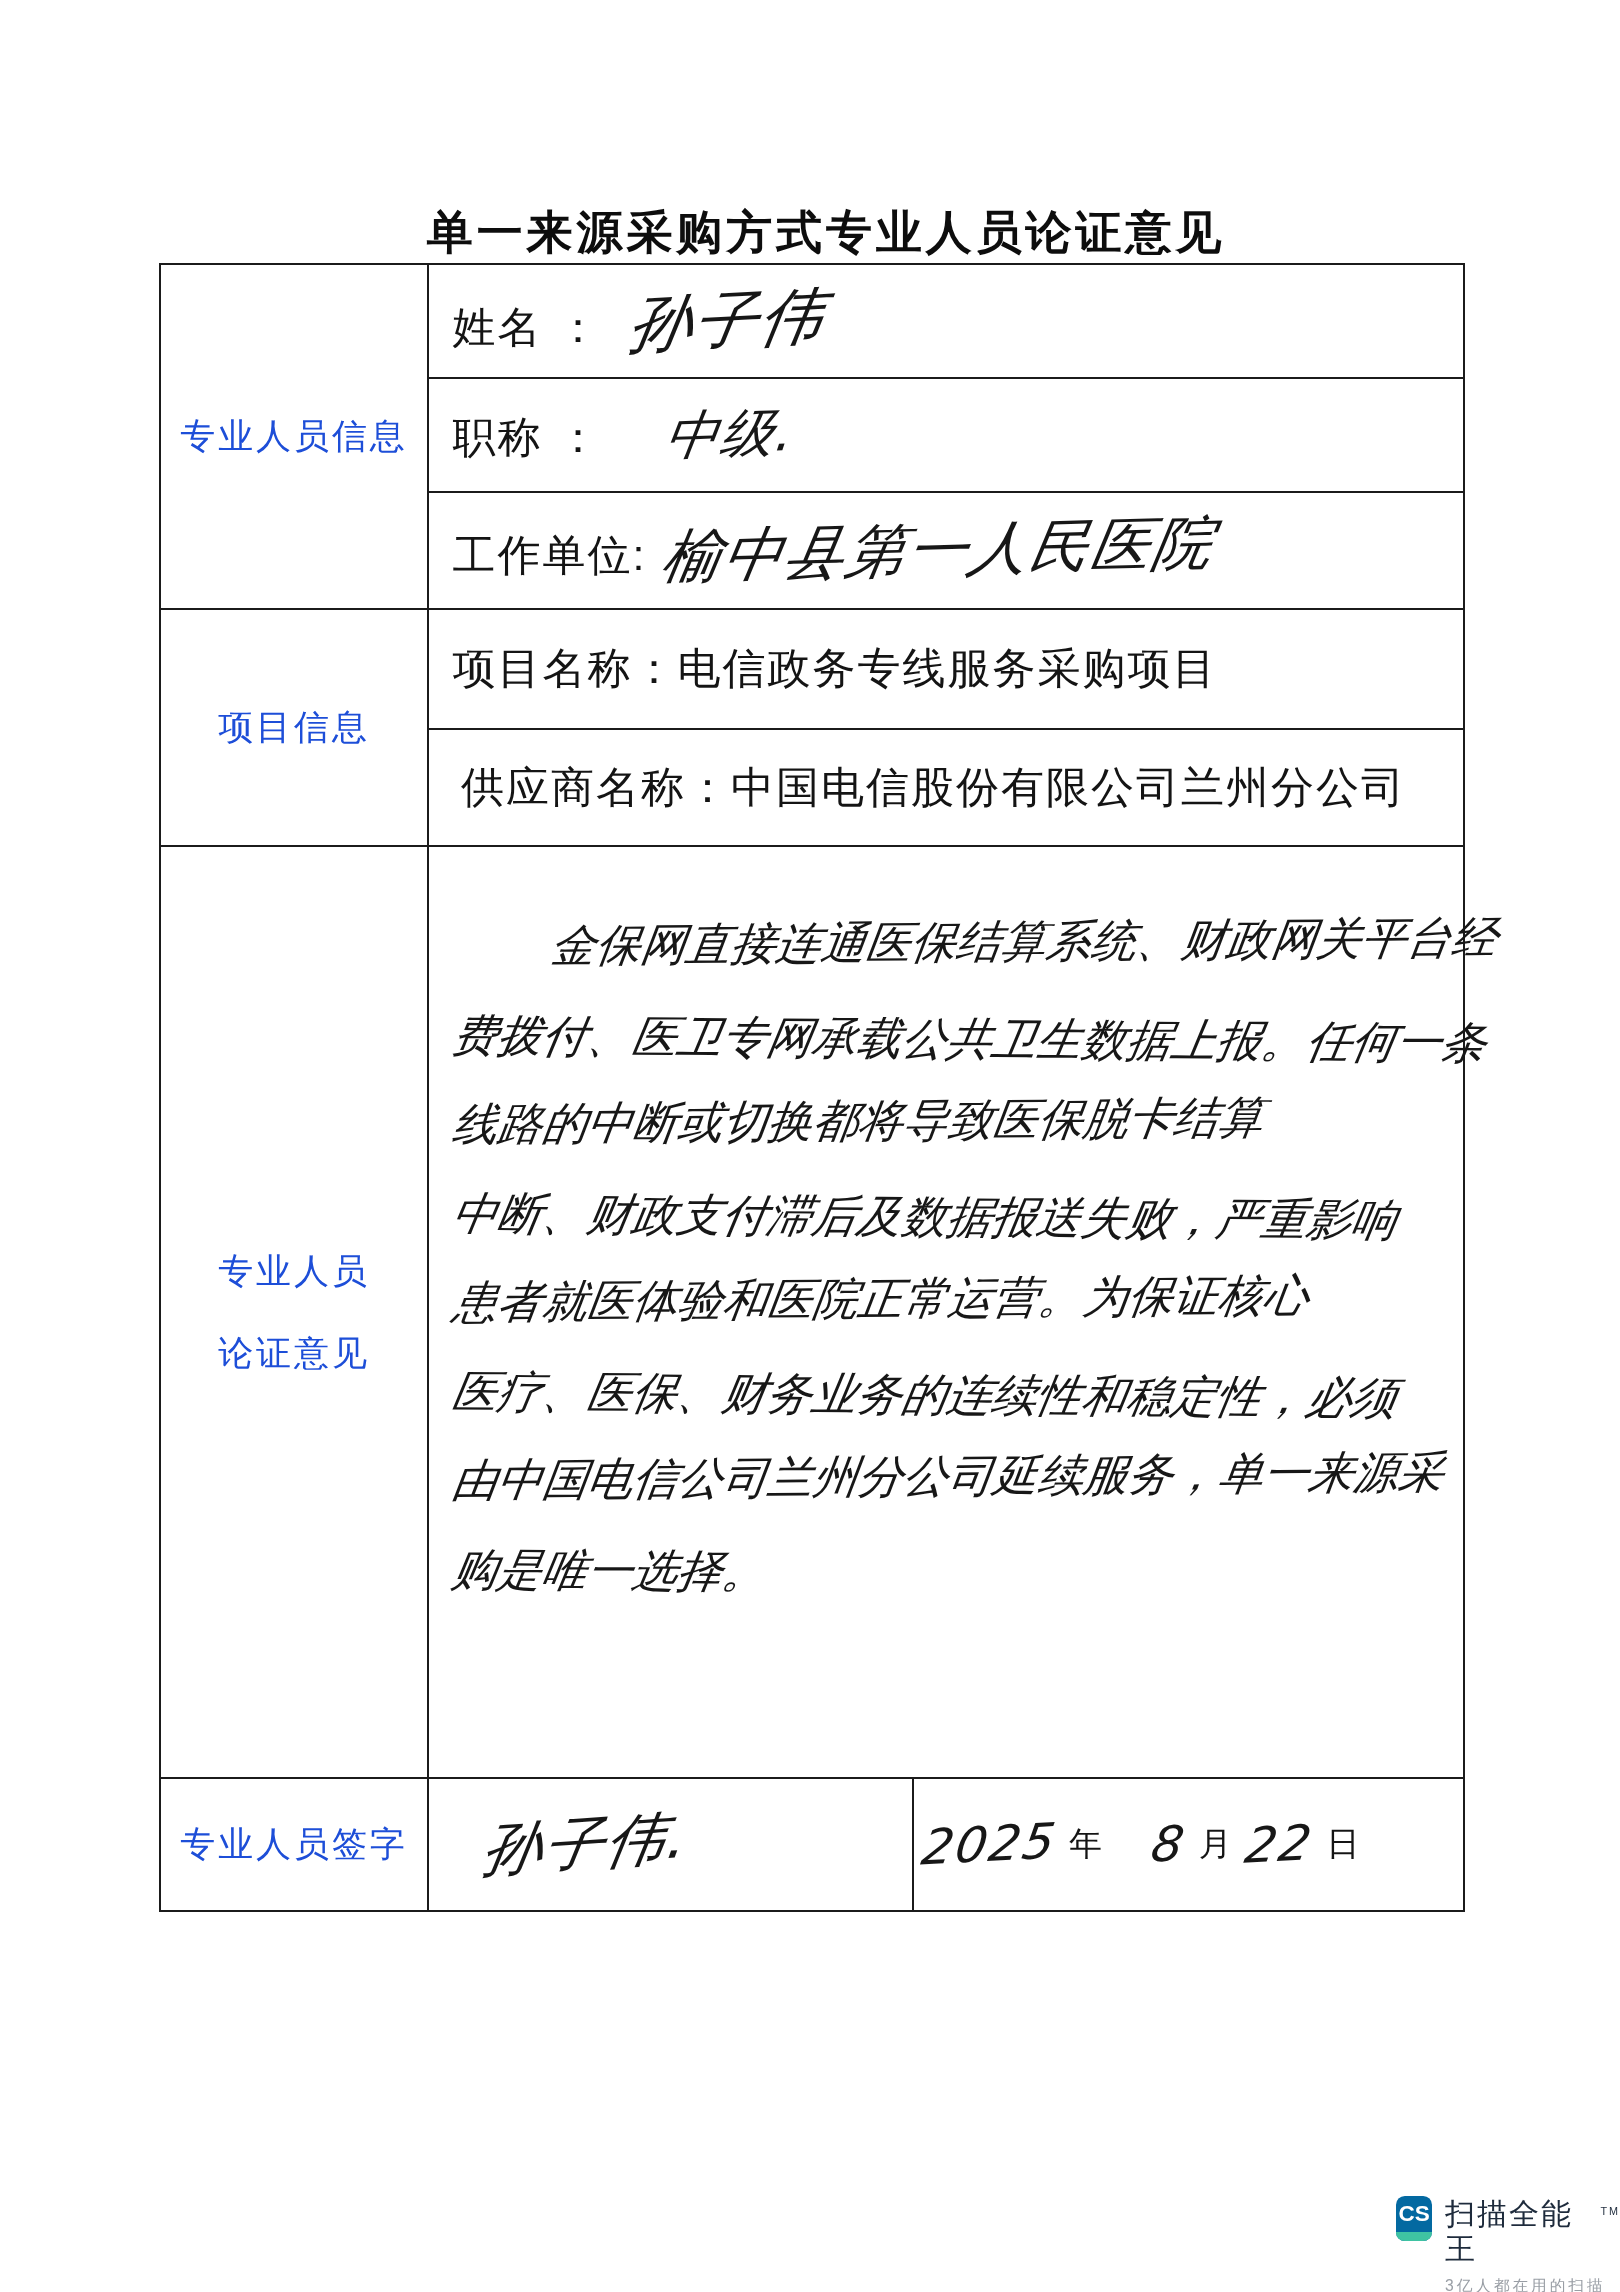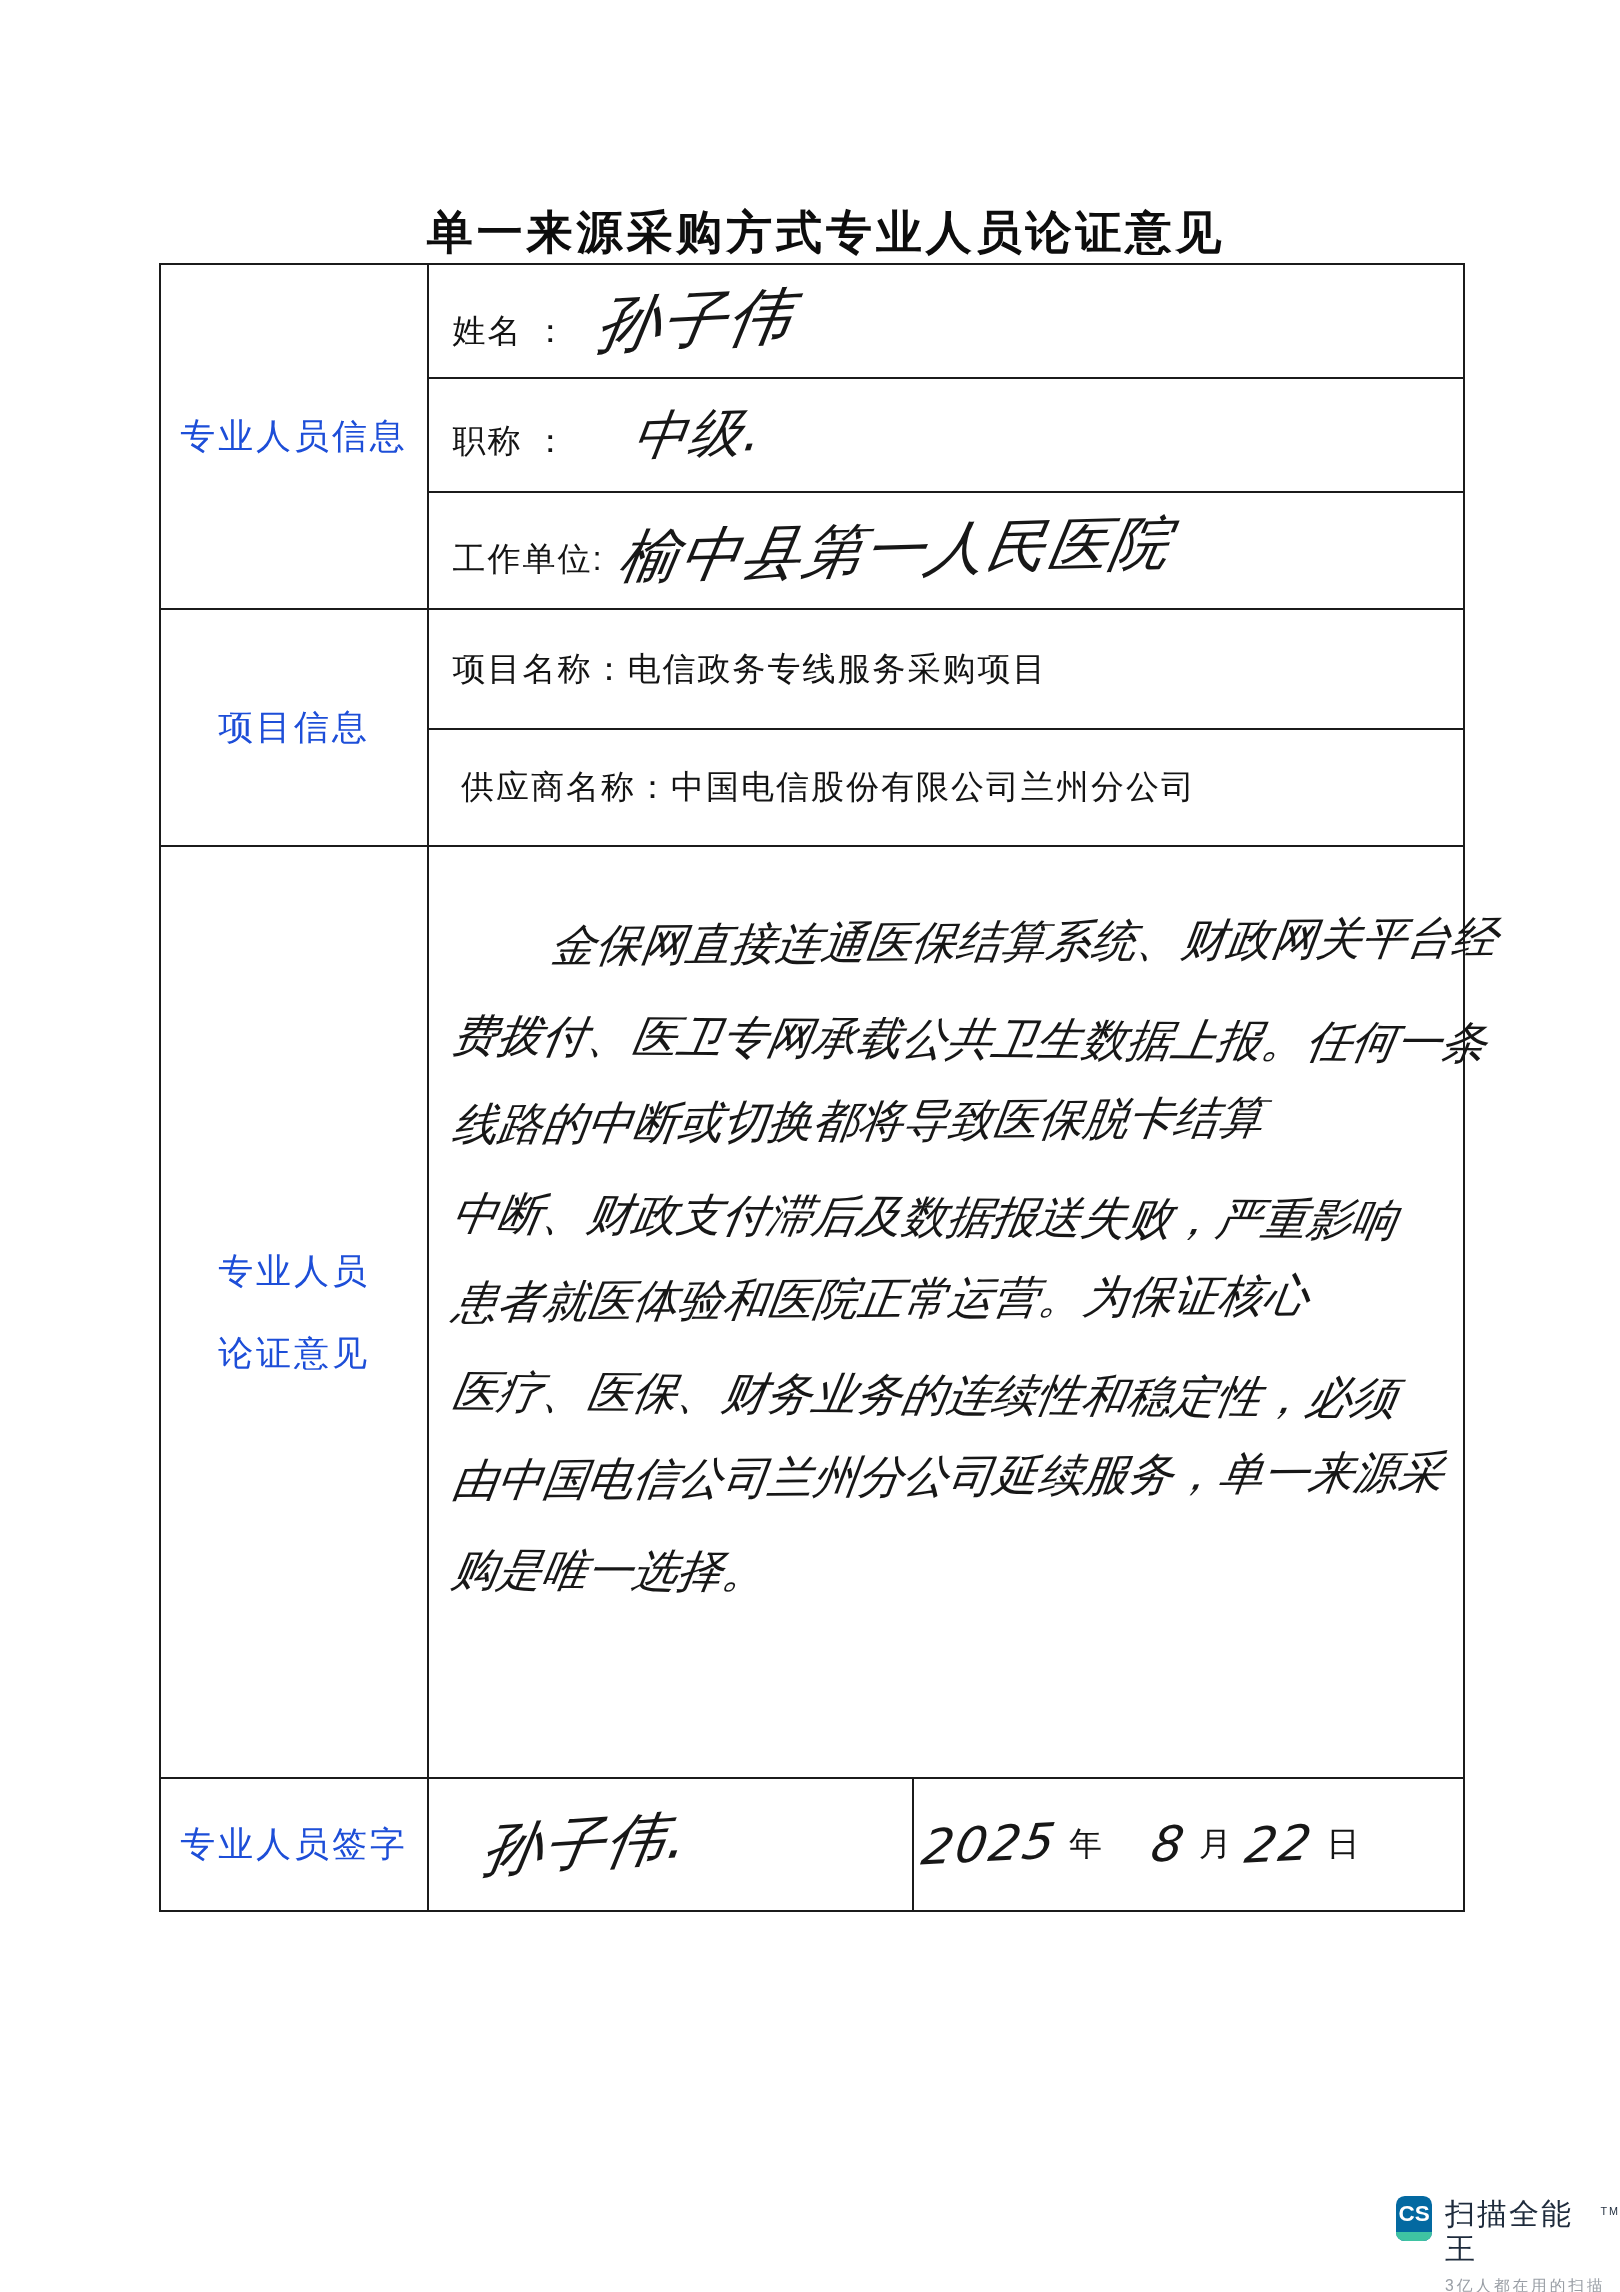--- a/index.html
+++ b/index.html
@@ -51,21 +51,21 @@
     letter-spacing:2.9px;
     color:#1d4ed8;
   }
   .field-cell {
     padding-left:23.5px;
     font-size:33px;
     letter-spacing:2px;
     color:#141414;
     white-space:nowrap;
   }
-  .plabel { font-size:33px; letter-spacing:2px; color:#141414; }
+  .plabel { font-size:43px; letter-spacing:2px; color:#141414; }
 
   
   .hw {
     display:inline-block;
     font-style:italic;
     font-family:"DejaVu Sans", sans-serif;
     color:#171717;
     transform:skewX(-9deg) rotate(-1.8deg);
     letter-spacing:2px;
     white-space:nowrap;

